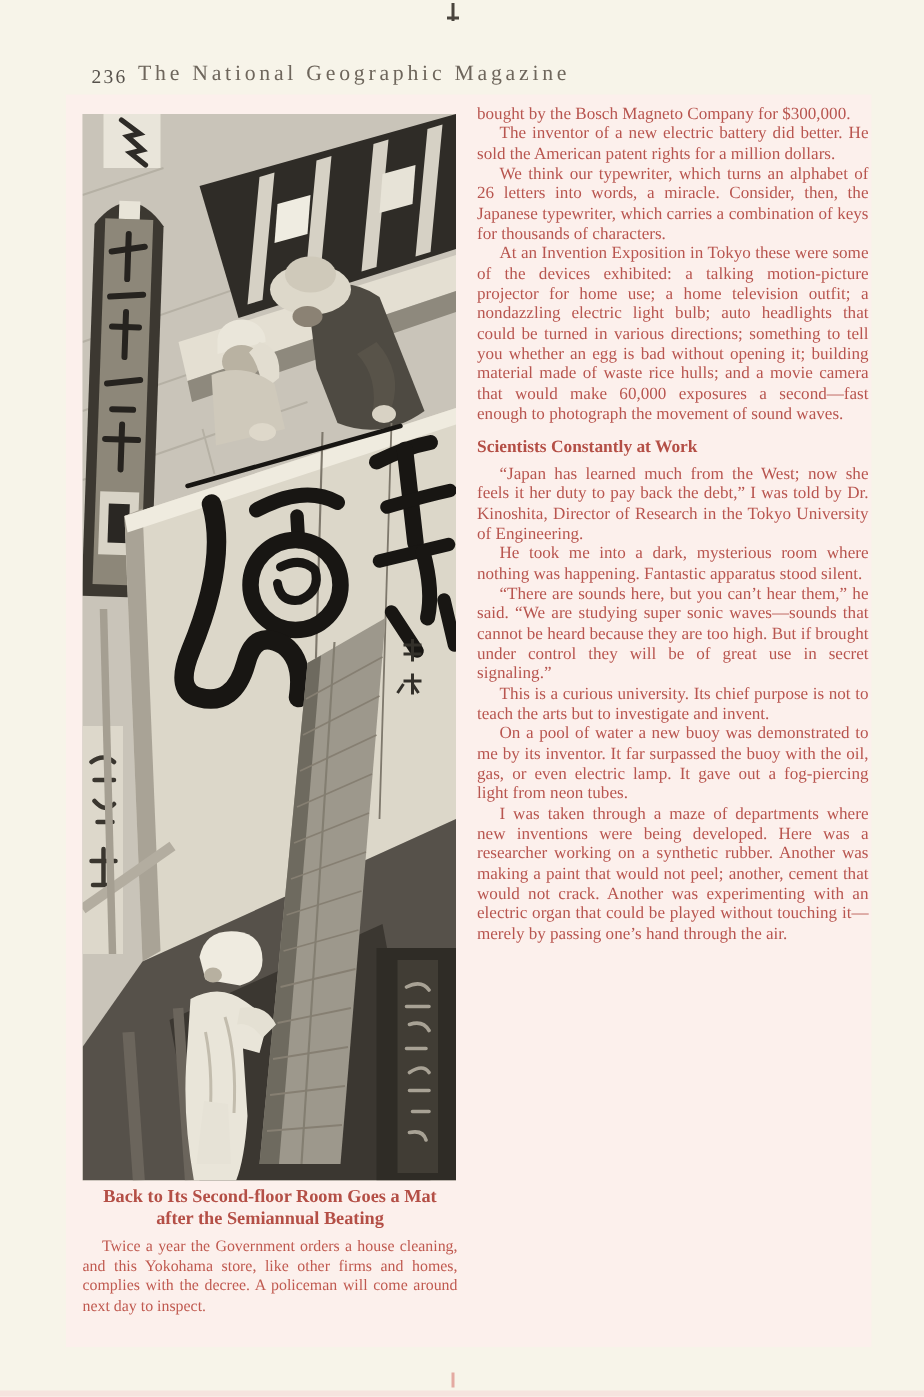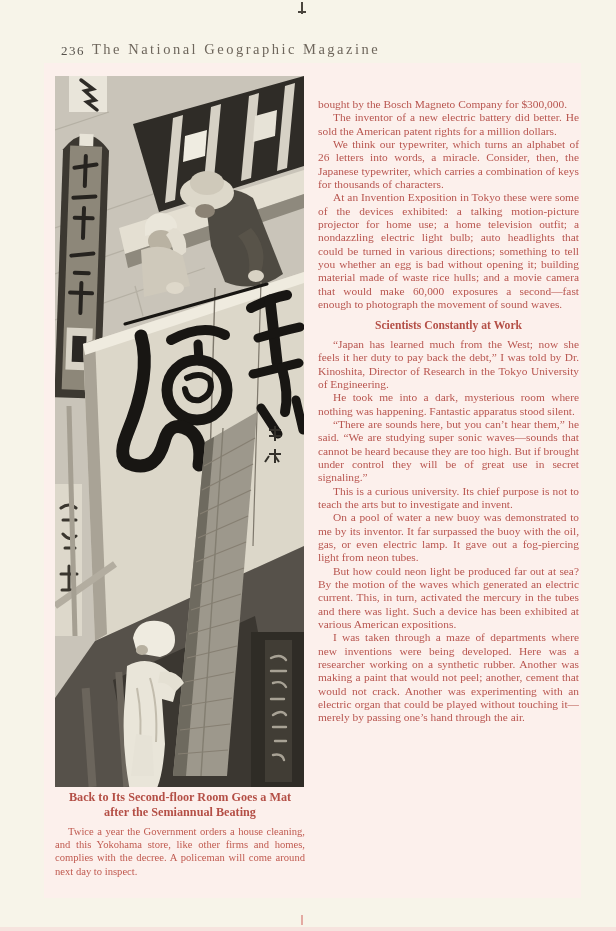--- a/index.html
+++ b/index.html
@@ -46,26 +46,26 @@
   .cap-title{
     margin:3px 4px 0 4px;text-align:center;
     color:#b44f46;font-weight:bold;font-size:12.2px;line-height:15px;
   }
   .cap-body{
     margin:5px 0 0 0;text-align:justify;
     color:#c05a50;font-size:10.6px;line-height:13.2px;text-indent:13px;
   }
   .article-column{
     position:absolute;left:318px;top:70px;width:261px;
-    color:#b8554f;font-size:11.4px;line-height:13.35px;text-align:justify;margin-top:28px;
+    color:#b8554f;font-size:11.4px;line-height:13.35px;text-align:justify;
   }
   .article-column p{margin:0;text-indent:15px;}
   .article-column p.first{text-indent:0;}
   .subhead{
-    margin:7px 0 6px 0;text-align:center;font-weight:bold;
+    margin:7px 0 6px 0;text-align:left;font-weight:bold;
     font-size:11.6px;color:#b44f46;text-indent:0;
   }
 </style>
 </head>
 <body>
 
 <div class="content-wash"></div>
 <div class="bottom-edge"></div>
 <div class="reg-mark-top"></div>
 <div class="reg-mark-bottom"></div>
@@ -224,15 +224,14 @@
   <p class="first">bought by the Bosch Magneto Company for $300,000.</p>
   <p>The inventor of a new electric battery did better.  He sold the American patent rights for a million dollars.</p>
   <p>We think our typewriter, which turns an alphabet of 26 letters into words, a miracle. Consider, then, the Japanese typewriter, which carries a combination of keys for thousands of characters.</p>
   <p>At an Invention Exposition in Tokyo these were some of the devices exhibited: a talking motion-picture projector for home use; a home television outfit; a nondazzling electric light bulb; auto headlights that could be turned in various directions; something to tell you whether an egg is bad without opening it; building material made of waste rice hulls; and a movie camera that would make 60,000 exposures a second—fast enough to photograph the movement of sound waves.</p>
   <h2 class="subhead">Scientists Constantly at Work</h2>
   <p>“Japan has learned much from the West; now she feels it her duty to pay back the debt,” I was told by Dr. Kinoshita, Director of Research in the Tokyo University of Engineering.</p>
   <p>He took me into a dark, mysterious room where nothing was happening.  Fantastic apparatus stood silent.</p>
   <p>“There are sounds here, but you can’t hear them,” he said.  “We are studying super sonic waves—sounds that cannot be heard because they are too high.  But if brought under control they will be of great use in secret signaling.”</p>
   <p>This is a curious university.  Its chief purpose is not to teach the arts but to investigate and invent.</p>
   <p>On a pool of water a new buoy was demonstrated to me by its inventor.  It far surpassed the buoy with the oil, gas, or even electric lamp.  It gave out a fog-piercing light from neon tubes.</p>
-  <p>But how could neon light be produced far out at sea?  By the motion of the waves which generated an electric current.  This, in turn, activated the mercury in the tubes and there was light.  Such a device has been exhibited at various American expositions.</p>
   <p>I was taken through a maze of departments where new inventions were being developed. Here was a researcher working on a synthetic rubber.  Another was making a paint that would not peel; another, cement that would not crack.  Another was experimenting with an electric organ that could be played without touching it—merely by passing one’s hand through the air.</p>
 </section>
 
 </body></html>

